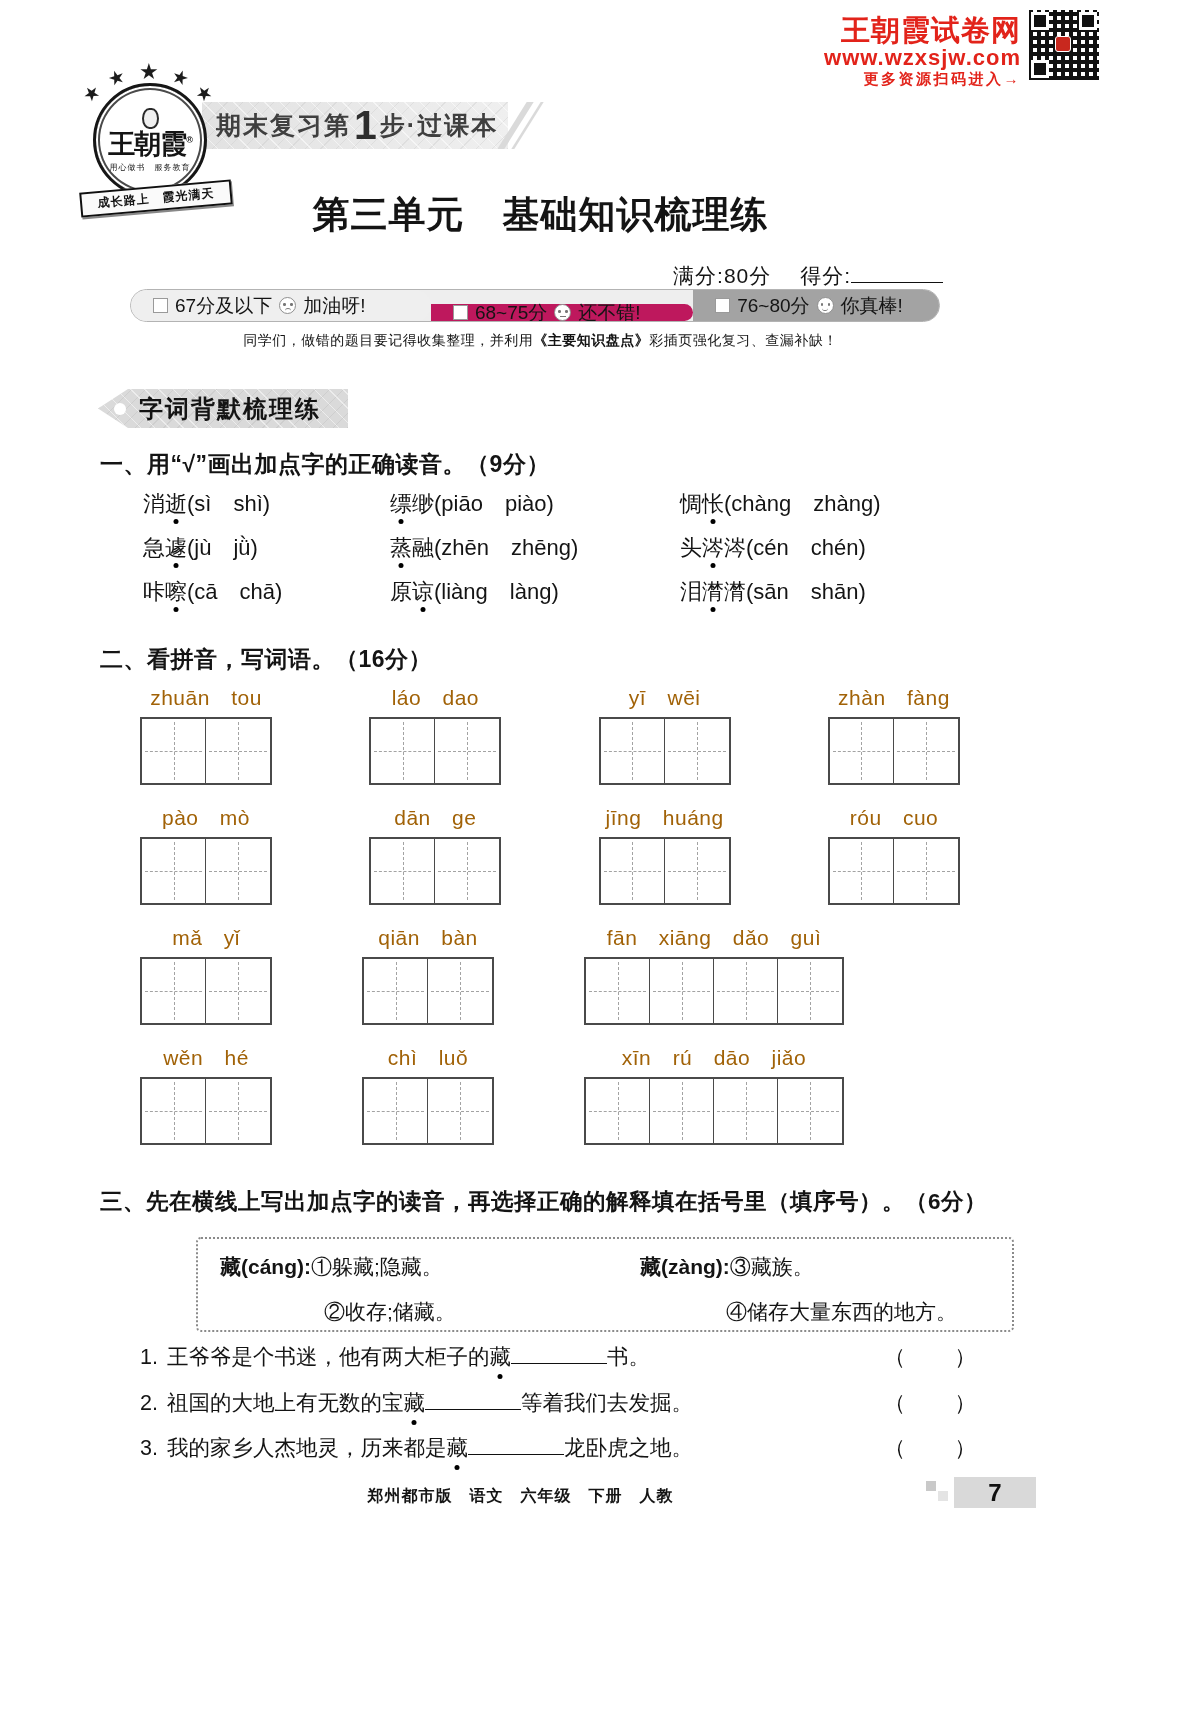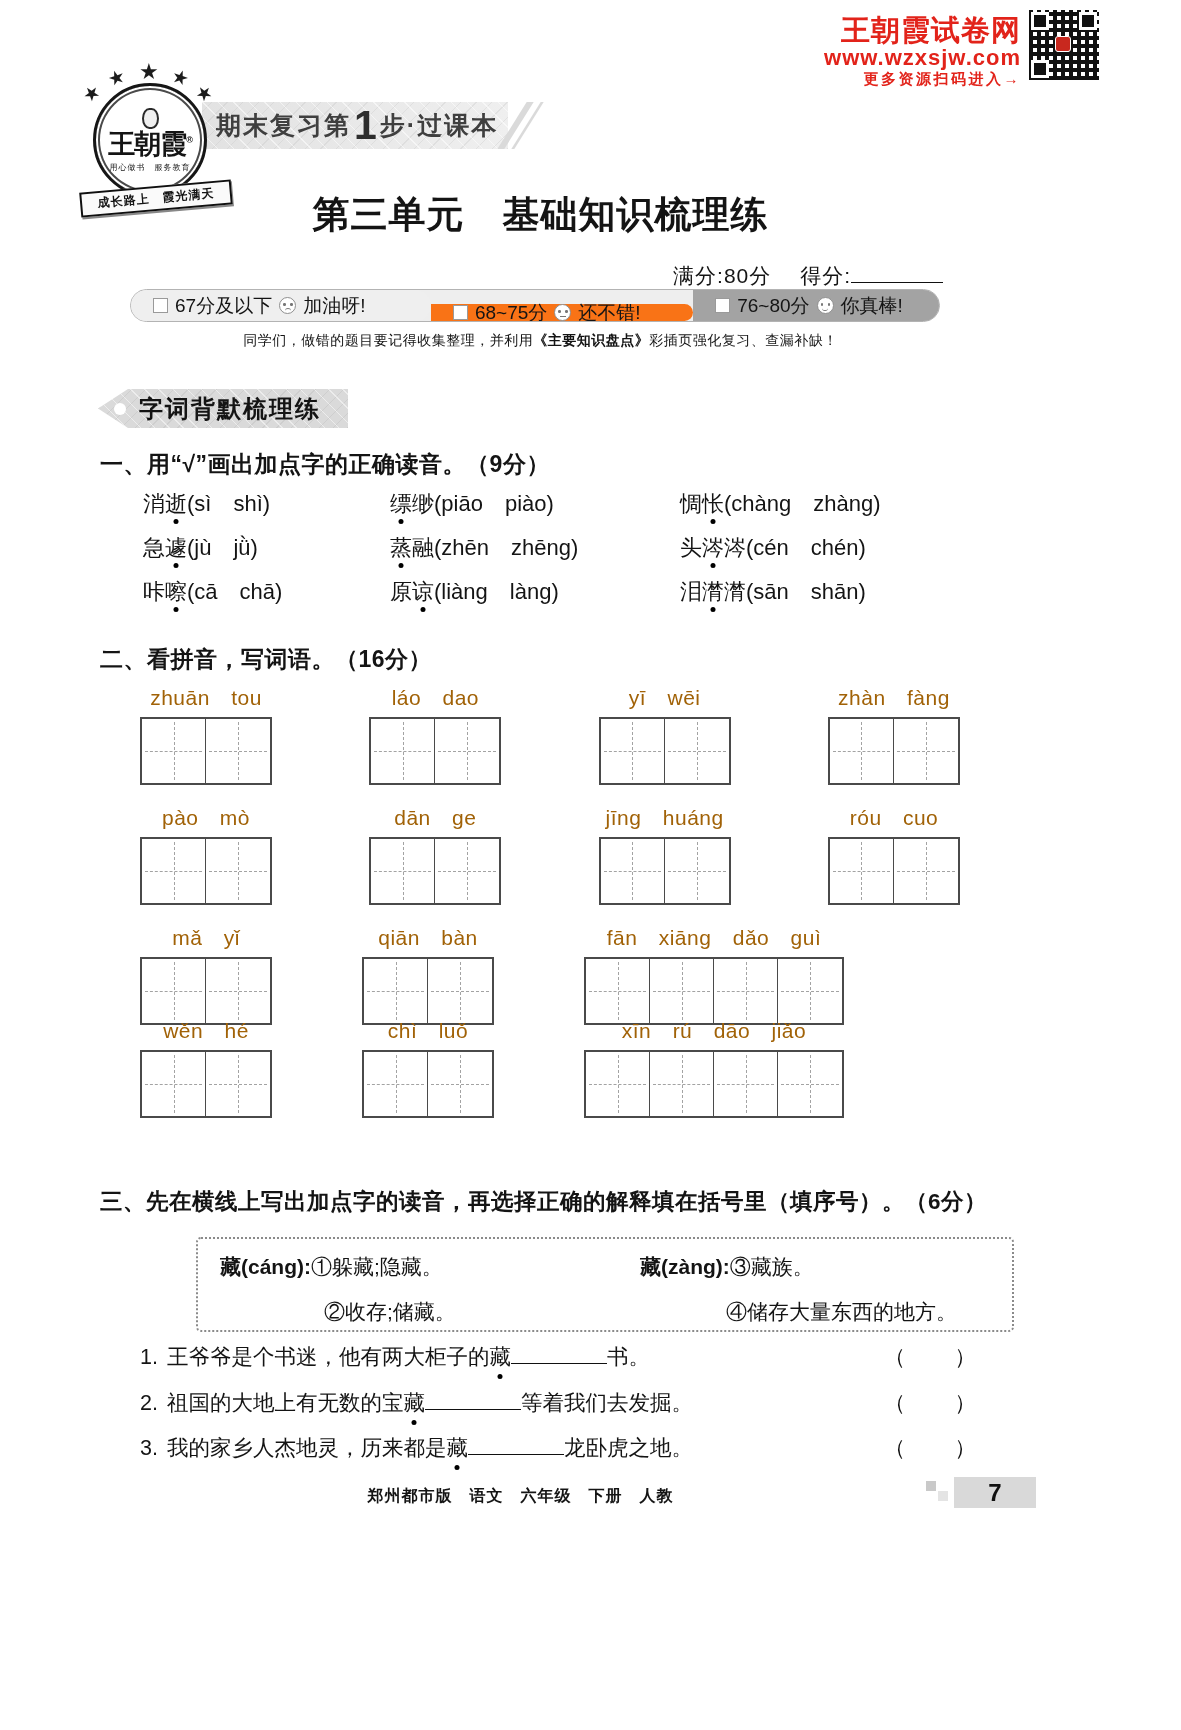--- a/index.html
+++ b/index.html
@@ -58,21 +58,21 @@
   .main-title { position:absolute; top:190px; left:0; right:100px; text-align:center;
                 font-size:37px; font-weight:900; letter-spacing:1px; }
   .score-line { position:absolute; top:262px; right:238px; font-size:21px; font-weight:normal; letter-spacing:1px; }
   .score-blank { display:inline-block; width:92px; border-bottom:1.5px solid #111; height:1em; vertical-align:baseline; }
 
   
   .bands { position:absolute; left:130px; top:289px; width:810px; height:33px; border:1.5px solid #b3b3b3;
            border-radius:17px; display:flex; overflow:hidden; background:#eee; }
   .band-seg { display:flex; align-items:center; gap:7px; font-size:19px; padding-left:22px; white-space:nowrap; }
   .seg1 { flex:1.18; background:#efefef; border-radius:0 17px 17px 0; }
-  .seg2 { flex:1.02; background:#f97316; border-radius:0 17px 17px 0;margin-top:14px; }
+  .seg2 { flex:1.02; background:#be185d; border-radius:0 17px 17px 0;margin-top:14px; }
   .seg3 { flex:0.95; background:#a3a3a3; }
   .cbx { width:15px; height:15px; border:1.5px solid #9a9a9a; background:#fff; flex:0 0 auto; }
   .face { position:relative; width:17px; height:17px; border:1.5px solid #8f8f8f; border-radius:50%; background:#fff; flex:0 0 auto; }
   .face::before { content:''; position:absolute; left:3px; top:5px; width:2.5px; height:2.5px; border-radius:50%;
                   background:#777; box-shadow:7px 0 0 #777; }
   .face::after { content:''; position:absolute; left:4.5px; top:8px; width:6px; height:4px;
                  border-bottom:1.5px solid #777; border-radius:0 0 6px 6px; }
   .face.sad::after { border-radius:6px 6px 0 0; border-bottom:none; border-top:1.5px solid #777; top:10px; }
   .face.neutral::after { border-radius:0; height:0; top:10.5px; }
 
@@ -97,21 +97,21 @@
   .q1-grid { position:absolute; left:143px; top:490px; display:grid;
              grid-template-columns:247px 290px auto; row-gap:17px; font-size:22px; line-height:27px; }
   .dotchar { position:relative; }
   .dotchar::after { content:''; position:absolute; left:50%; transform:translateX(-50%); bottom:-8px;
                     width:5px; height:5px; border-radius:50%; background:#000; }
 
   
   .q2-row { position:absolute; left:140px; width:820px; display:flex; }
   .q2r1 { top:686px; justify-content:space-between; }
   .q2r2 { top:806px; justify-content:space-between; }
-  .q2r3 { top:926px; } .q2r4 { top:1019px;align-items:flex-end; }
+  .q2r3 { top:926px; } .q2r4 { top:1046px;align-items:flex-end; }
   .q2r3 .q2-item + .q2-item, .q2r4 .q2-item + .q2-item { margin-left:90px; }
   .q2-item { display:flex; flex-direction:column; align-items:center; }
   .py { font-size:21px; color:#a16207; word-spacing:15px; letter-spacing:0.5px; margin-bottom:7px; white-space:nowrap; }
   .wbox { display:flex; border:2px solid #4a4a4a; background:#fff; }
   .wcell { width:64px; height:64px; position:relative; border-right:1px solid #4a4a4a; }
   .wcell:last-child { border-right:none; }
   .wcell::before { content:''; position:absolute; top:3px; bottom:3px; left:50%; border-left:1px dashed #a3a3a3; }
   .wcell::after  { content:''; position:absolute; left:3px; right:3px; top:50%; border-top:1px dashed #a3a3a3; }
 
   

